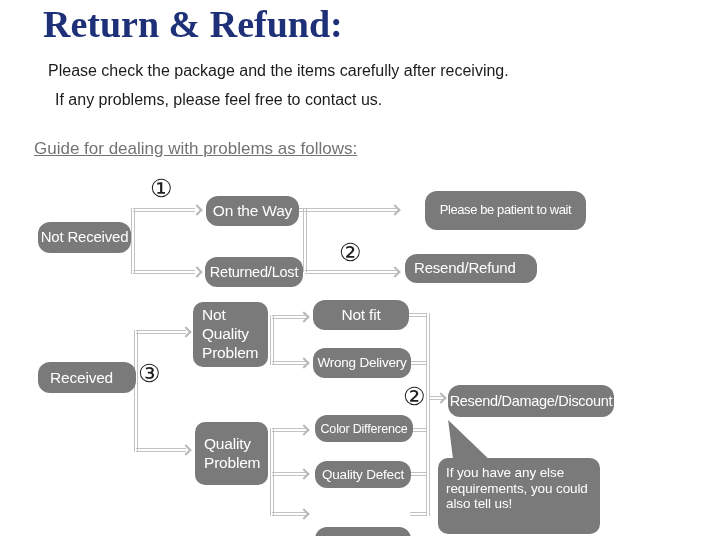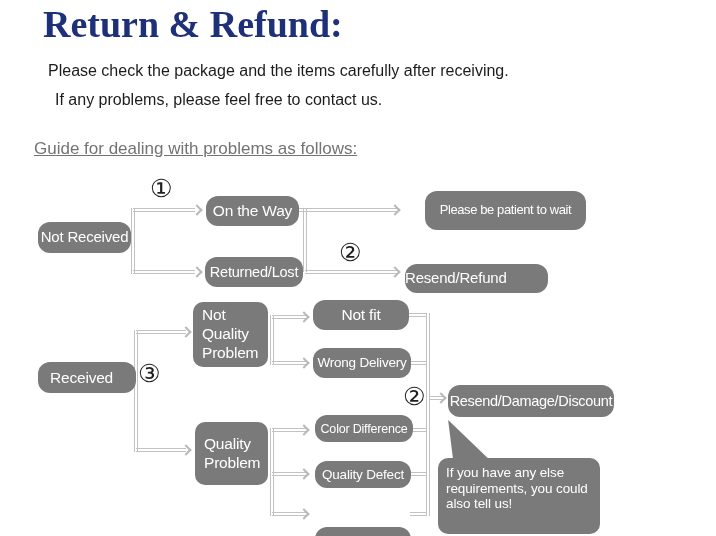--- a/index.html
+++ b/index.html
@@ -108,21 +108,21 @@
 
   <div class="marker" style="left:150px;top:176px;">①</div>
   <div class="marker" style="left:339px;top:240px;">②</div>
   <div class="marker" style="left:138px;top:361px;">③</div>
   <div class="marker" style="left:403px;top:384px;">②</div>
 
   <div class="node" style="left:38px;top:222px;width:93px;height:31px;">Not Received</div>
   <div class="node" style="left:206px;top:196px;width:93px;height:30px;font-size:15.5px;">On the Way</div>
   <div class="node" style="left:205px;top:257px;width:98px;height:30px;font-size:14.5px;text-align:right;">Returned/Lost</div>
   <div class="node" style="left:405px;top:191px;width:161px;height:39px;font-size:13px;letter-spacing:-0.4px;margin-left:20px;">Please be patient to wait</div>
-  <div class="node left" style="left:405px;top:264px;width:143px;height:29px;">Resend/Refund</div>
+  <div class="node left" style="left:405px;top:254px;width:132px;height:29px;padding-left:9px;">Resend/Refund</div>
 
   <div class="node left" style="left:38px;top:362px;width:98px;height:31px;padding-left:12px;font-size:15.5px;">Received</div>
   <div class="node left wrap" style="left:193px;top:302px;width:75px;height:65px;padding-left:9px;font-size:15.5px;line-height:1.22;border-radius:10px;">Not Quality Problem</div>
   <div class="node" style="left:313px;top:300px;width:96px;height:30px;font-size:15.5px;">Not fit</div>
   <div class="node" style="left:313px;top:348px;width:98px;height:30px;font-size:13.5px;">Wrong Delivery</div>
   <div class="node left wrap" style="left:195px;top:422px;width:73px;height:63px;padding-left:9px;font-size:15.5px;line-height:1.22;border-radius:10px;">Quality Problem</div>
   <div class="node" style="left:315px;top:415px;width:98px;height:27px;font-size:12.5px;">Color Difference</div>
   <div class="node" style="left:315px;top:461px;width:96px;height:27px;font-size:13.5px;">Quality Defect</div>
   <div class="node left" style="left:315px;top:527px;width:96px;height:30px;padding-left:29px;font-size:15.5px;">Damage</div>
   <div class="node" style="left:448px;top:385px;width:166px;height:32px;font-size:14.5px;letter-spacing:-0.3px;">Resend/Damage/Discount</div>

